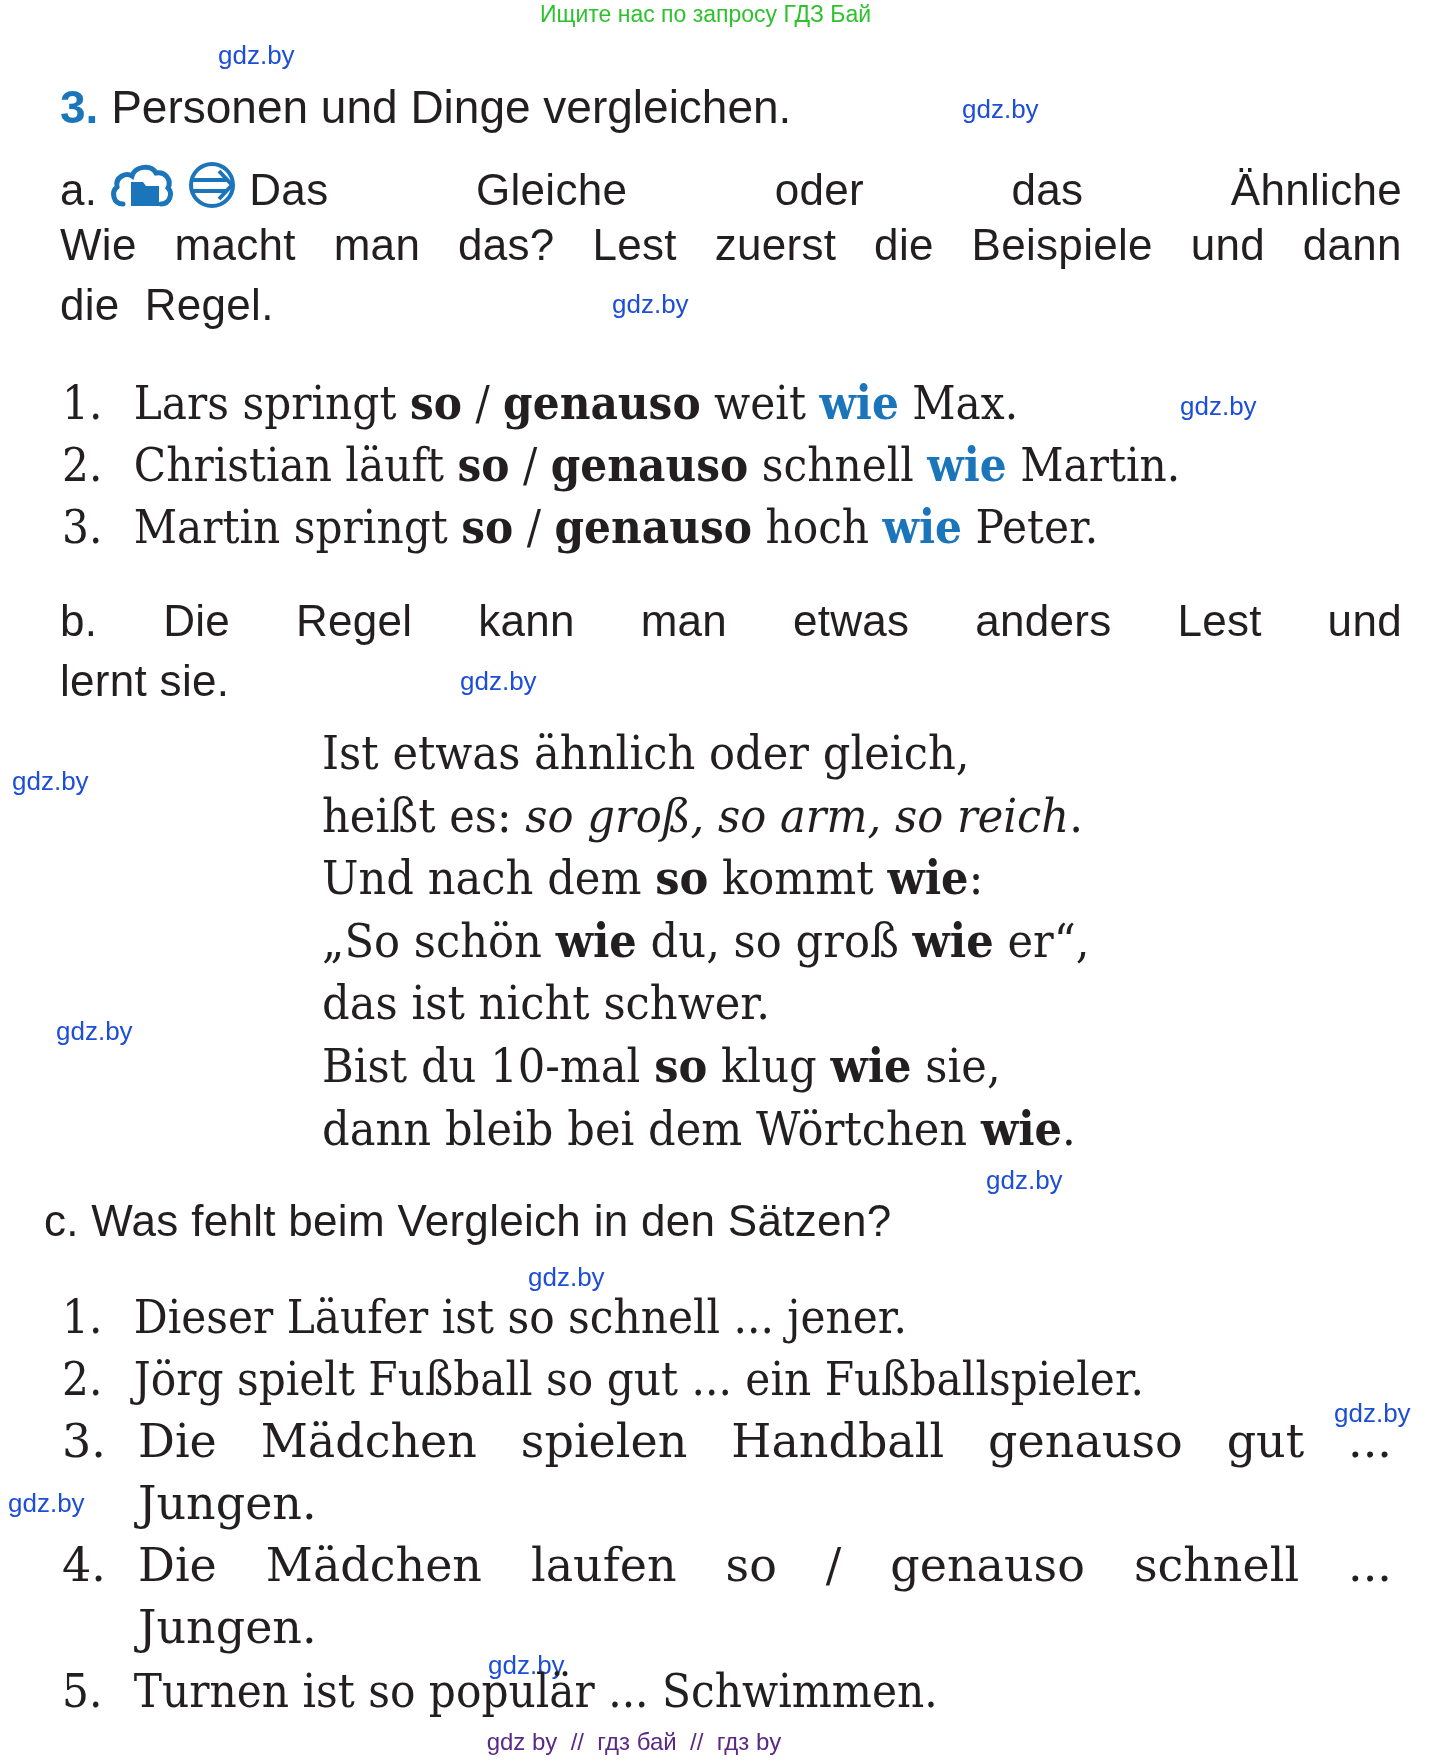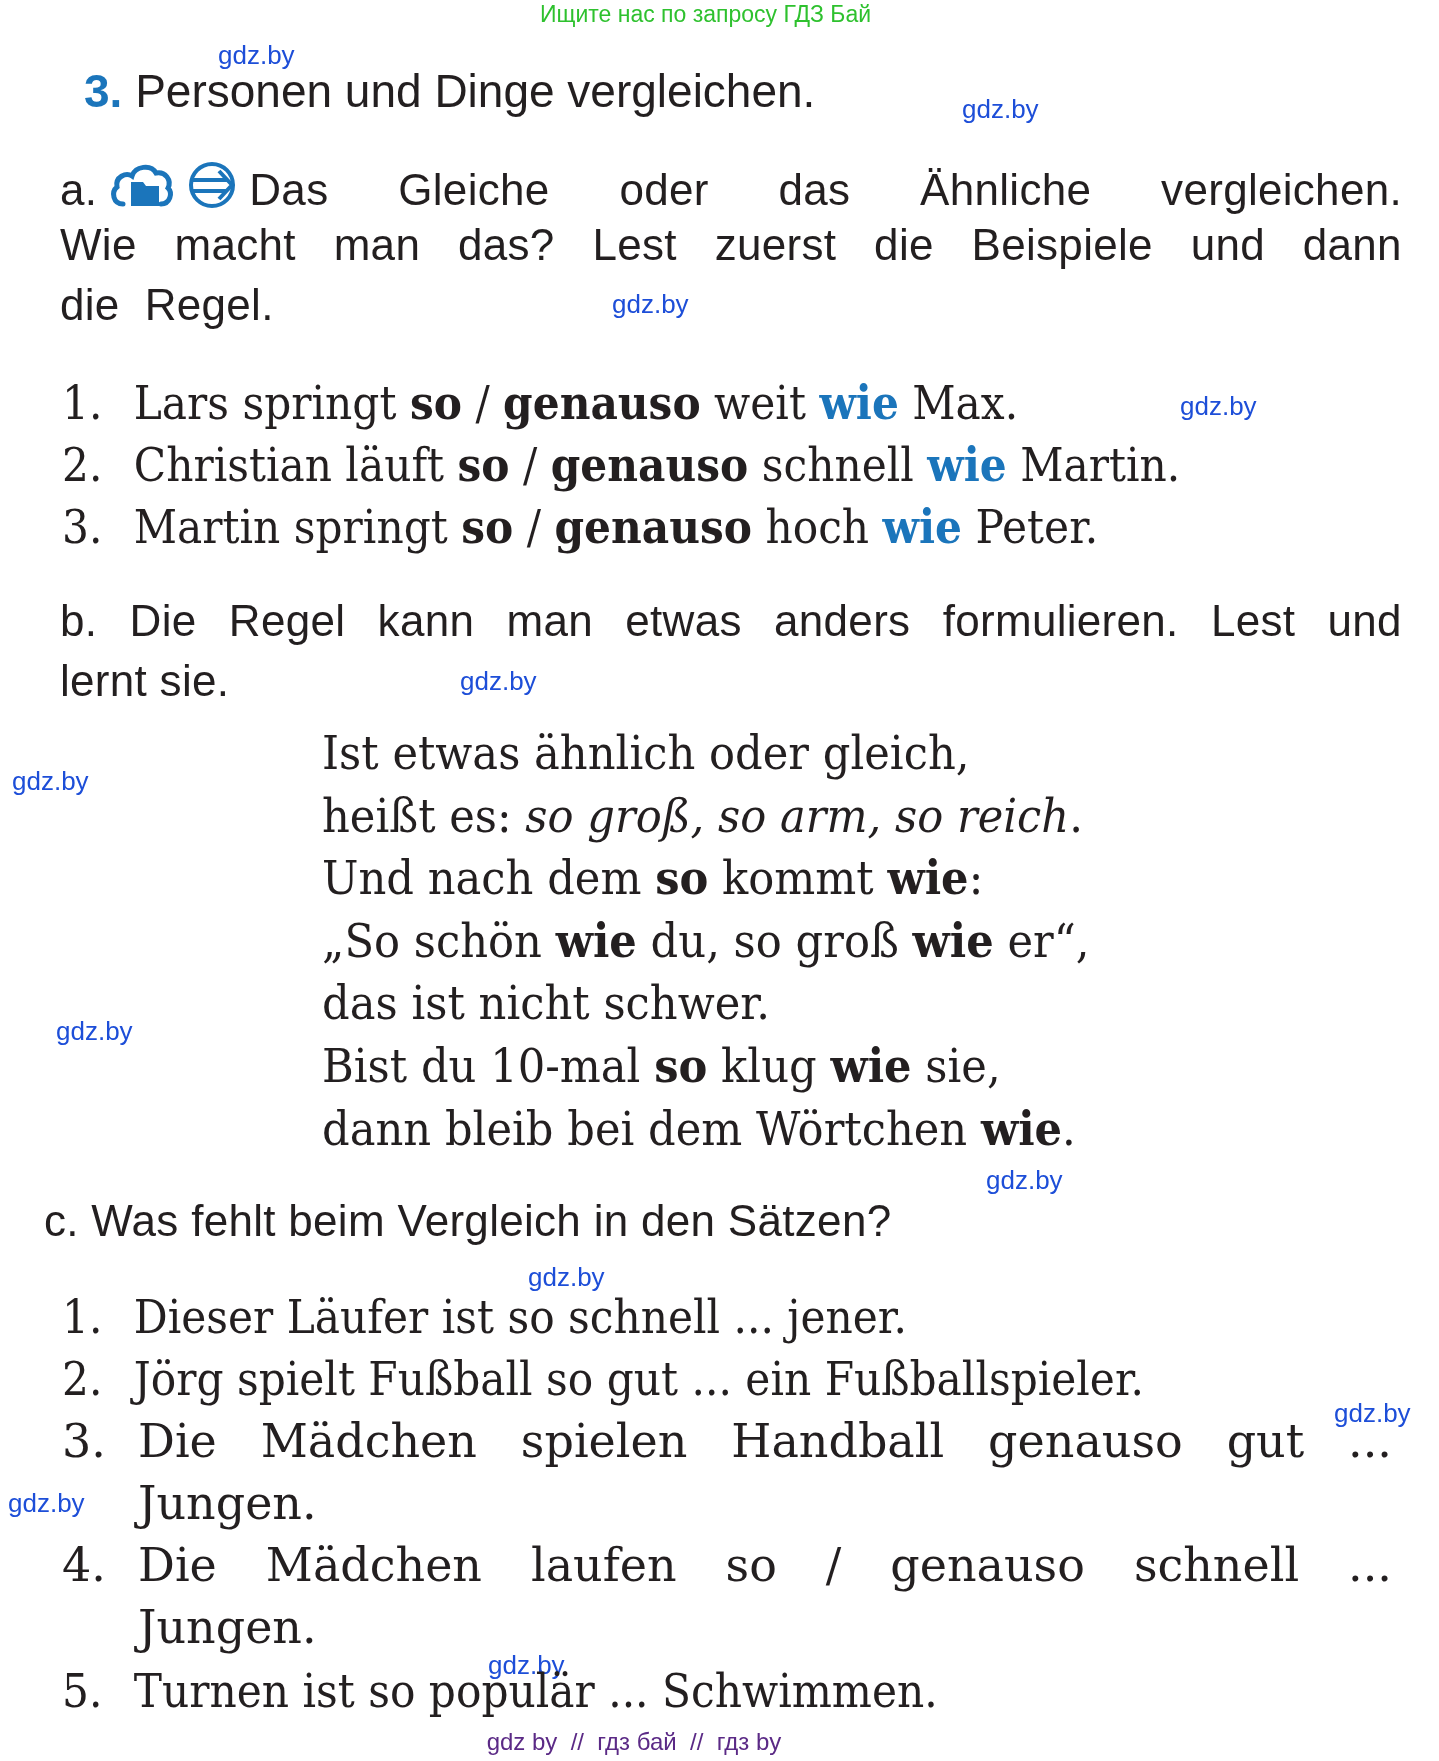--- a/index.html
+++ b/index.html
@@ -35,21 +35,21 @@
 <div class="abs wm sans" style="left:1180px; top:391px;">gdz.by</div>
 <div class="abs wm sans" style="left:460px; top:666px;">gdz.by</div>
 <div class="abs wm sans" style="left:12px; top:766px;">gdz.by</div>
 <div class="abs wm sans" style="left:56px; top:1016px;">gdz.by</div>
 <div class="abs wm sans" style="left:986px; top:1165px;">gdz.by</div>
 <div class="abs wm sans" style="left:528px; top:1262px;">gdz.by</div>
 <div class="abs wm sans" style="left:1334px; top:1398px;">gdz.by</div>
 <div class="abs wm sans" style="left:8px; top:1488px;">gdz.by</div>
 <div class="abs wm sans" style="left:488px; top:1650px;">gdz.by</div>
 
-<div class="abs title sans" style="left:60px; top:64px;margin-left:24px;">
+<div class="abs title sans" style="left:60px; top:80px;">
   <span class="num" style="color:#1b75bb;">3.</span>
   <span>Personen und Dinge vergleichen.</span>
 </div>
 
 <div class="abs task sans justify-line" style="left:60px; top:160px; align-items:center;">
   <span style="display:flex; align-items:center; gap:12px;">
     <span>a.</span>
     <span class="icon-wrap">
       <svg width="66" height="50" viewBox="0 0 66 50">
         <path d="M14 44 C4 44 2 32 8 27 C6 17 17 12 23 16 C26 6 42 4 47 13 C56 11 63 20 59 28 C64 33 61 44 52 44" fill="none" stroke="#1b75bb" stroke-width="5" stroke-linecap="round"></path>
@@ -63,21 +63,20 @@
         <line x1="5" y1="31" x2="40" y2="31" stroke="#1b75bb" stroke-width="4"></line>
         <path d="M32 11 L45 25 L32 39" fill="none" stroke="#1b75bb" stroke-width="4"></path>
       </svg>
     </span>
     <span>Das</span>
   </span>
   <span>Gleiche</span>
   <span>oder</span>
   <span>das</span>
   <span>Ähnliche</span>
-  <span>vergleichen.</span>
 </div>
 <div class="abs task sans justify-line" style="left:60px; top:220px;">
   <span>Wie</span>
   <span>macht</span>
   <span>man</span>
   <span>das?</span>
   <span>Lest</span>
   <span>zuerst</span>
   <span>die</span>
   <span>Beispiele</span>
@@ -97,21 +96,20 @@
 </div>
 
 <div class="abs task sans justify-line" style="left:60px; top:596px;">
   <span>b.</span>
   <span>Die</span>
   <span>Regel</span>
   <span>kann</span>
   <span>man</span>
   <span>etwas</span>
   <span>anders</span>
-  <span>formulieren.</span>
   <span>Lest</span>
   <span>und</span>
 </div>
 <div class="abs task sans" style="left:60px; top:656px;">lernt sie.</div>
 
 <div class="abs poem serif" style="left:322px; top:722px;">
   <div>Ist etwas ähnlich oder gleich,</div>
   <div><span style="white-space:pre;">heißt es: </span><i>so groß, so arm, so reich</i><span>.</span></div>
   <div><span style="white-space:pre;">Und nach dem </span><b>so</b><span style="white-space:pre;"> kommt </span><b>wie</b><span>:</span></div>
   <div><span style="white-space:pre;">„So schön </span><b>wie</b><span style="white-space:pre;"> du, so groß </span><b>wie</b><span style="white-space:pre;"> er“,</span></div>

